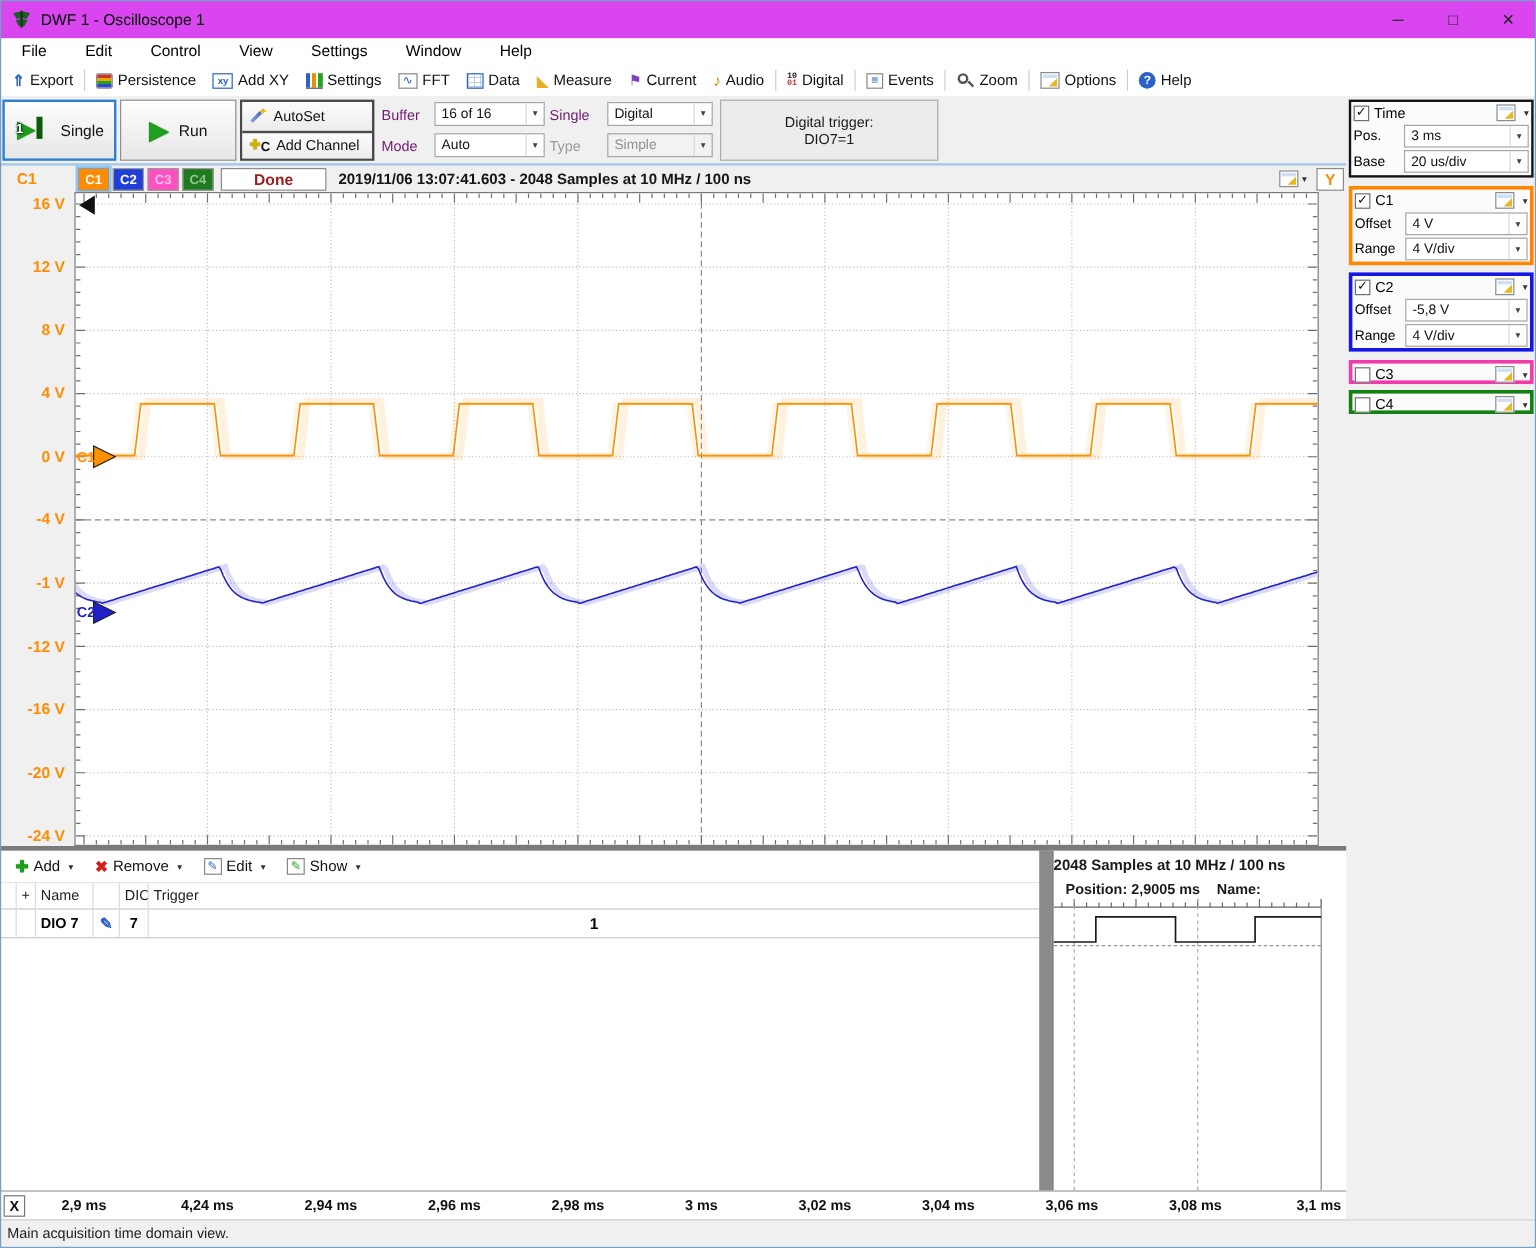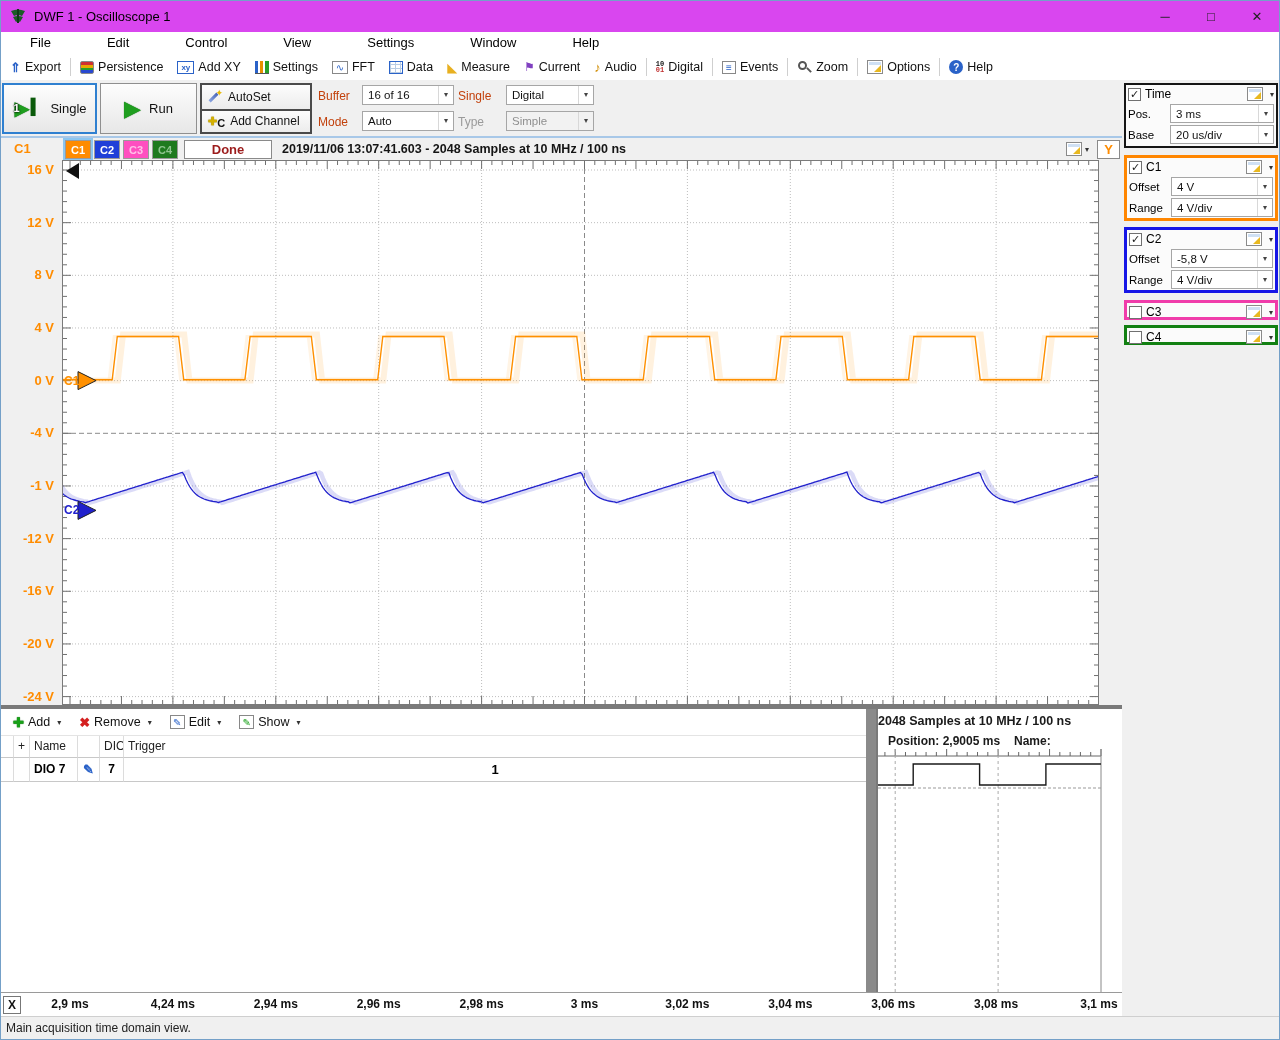--- a/index.html
+++ b/index.html
@@ -9,21 +9,21 @@
 
   
   .titlebar { position:absolute; left:0; top:0; width:1280px; height:32px; background:#d946ef; display:flex; align-items:center; }
   .titlebar .appicon { margin-left:9px; width:18px; height:18px; }
   .titlebar .ttext { margin-left:7px; font-size:13px; color:#000; }
   .winbtns { position:absolute; right:0; top:0; height:32px; display:flex; }
   .winbtn { width:46px; height:32px; display:flex; align-items:center; justify-content:center; font-size:13px; color:#222; }
 
   
   .menubar { position:absolute; left:0; top:32px; width:1280px; height:22px; background:#fff; display:flex; align-items:center; padding-left:2px; }
-  .mi { padding:0 28px; font-size:13px; height:22px; line-height:22px; color:#000; }
+  .mi { padding:0 16px; font-size:13px; height:22px; line-height:22px; color:#000; }
 
   
   .toolbar { position:absolute; left:0; top:54px; width:1280px; height:26px; background:#fff; display:flex; align-items:center; padding-left:3px; }
   .tbtn { display:inline-flex; align-items:center; gap:4px; height:24px; padding:0 7px; font-size:12.5px; color:#111; }
   .tsep { width:1px; height:18px; background:#cfcfcf; margin:0 2px; }
   .ic { display:inline-flex; align-items:center; justify-content:center; }
   .ic-export-icon { color:#2a62c8; font-weight:bold; font-size:13px; }
   .ic-persistence-icon { width:14px; height:13px; border:1px solid #888; border-radius:2px;
       background:linear-gradient(180deg,#d03030 0 25%,#e8a800 25% 50%,#28a028 50% 75%,#2848d0 75% 100%); }
   .ic-add-xy-icon { width:17px; height:13px; border:1px solid #2a62c8; background:#fff; color:#2a62c8; font-size:8px; font-weight:bold; }
@@ -65,21 +65,21 @@
   .ic-single u { position:absolute; right:0; top:1px; color:#0a5a0a; text-decoration:none; font-size:15px; font-weight:bold; }
   .ic-run { color:#1f9e1f; font-size:22px; line-height:22px; text-shadow:0 0 1px #0a5a0a; }
   .asbox { position:absolute; left:200px; top:3px; width:112px; height:51px; border:2px solid #4a4a4a; background:#f4f4f4; }
   .asrow { height:23.5px; display:flex; align-items:center; gap:5px; padding-left:6px; font-size:12px; background:linear-gradient(#fcfcfc,#ececec); }
   .asrow + .asrow { border-top:2px solid #4a4a4a; }
   .ic-autoset { position:relative; width:15px; height:14px; }
   .ic-autoset .wand { position:absolute; left:0; top:6px; width:11px; height:3px; background:linear-gradient(90deg,#8aa4e0,#4a66b8); transform:rotate(-45deg); }
   .ic-autoset .spark { position:absolute; right:0; top:-2px; color:#e8b800; font-size:9px; }
   .ic-addch em { color:#d4b000; font-style:normal; font-weight:bold; font-size:11px; text-shadow:0 0 1px #8a7000; }
   .ic-addch b { color:#111; font-size:11px; vertical-align:-2px; }
-  .fldlabel { position:absolute; font-size:12px; color:#c2410c; }
+  .fldlabel { position:absolute; font-size:12px; color:#701a75; }
   .fldlabel.dis { color:#9a9a9a; }
   .combo { position:absolute; display:flex; align-items:stretch; background:#fff; border:1px solid #a6a6a6; height:20px; }
   .combo .cv { flex:1; font-size:11.5px; line-height:18px; padding-left:5px; white-space:nowrap; overflow:hidden; }
   .combo .ca { width:15px; text-align:center; font-size:8px; color:#444; line-height:18px; border-left:1px solid #d8d8d8; }
   .combo.dis { background:#f2f2f2; }
   .combo.dis .cv { color:#8f8f8f; }
   .trigbox { position:absolute; left:600px; top:3px; width:182px; height:51px; background:#ececec; border:1px solid #ababab;
       display:flex; flex-direction:column; align-items:center; justify-content:center; font-size:12px; color:#1a1a1a; }
 
   
@@ -281,20 +281,24 @@
   </div>
   <span class="fldlabel" style="left:458px;top:9px">Single</span>
   <div class="combo" style="left:506px;top:5px;width:88px">
     <span class="cv">Digital</span>
       <span class="ca">▾</span>
   </div>
   <span class="fldlabel dis" style="left:458px;top:35px">Type</span>
   <div class="combo dis" style="left:506px;top:31px;width:88px">
     <span class="cv">Simple</span>
       <span class="ca">▾</span>
+  </div>
+  <div class="trigbox">
+    <span>Digital trigger:</span>
+    <span>DIO7=1</span>
   </div>
 </div>
 
 <div class="scopehdr">
   <span class="cornerlabel">C1</span>
   <div class="tabs" id="tabs">
       <div class="tab sel" style="background: rgb(255, 139, 0); color: rgb(255, 255, 255);">C1</div>
       <div class="tab" style="background: rgb(31, 63, 216); color: rgb(255, 255, 255);">C2</div>
       <div class="tab" style="background: rgb(255, 79, 192); color: rgb(255, 193, 232);">C3</div>
       <div class="tab" style="background: rgb(31, 122, 31); color: rgb(143, 196, 143);">C4</div>

